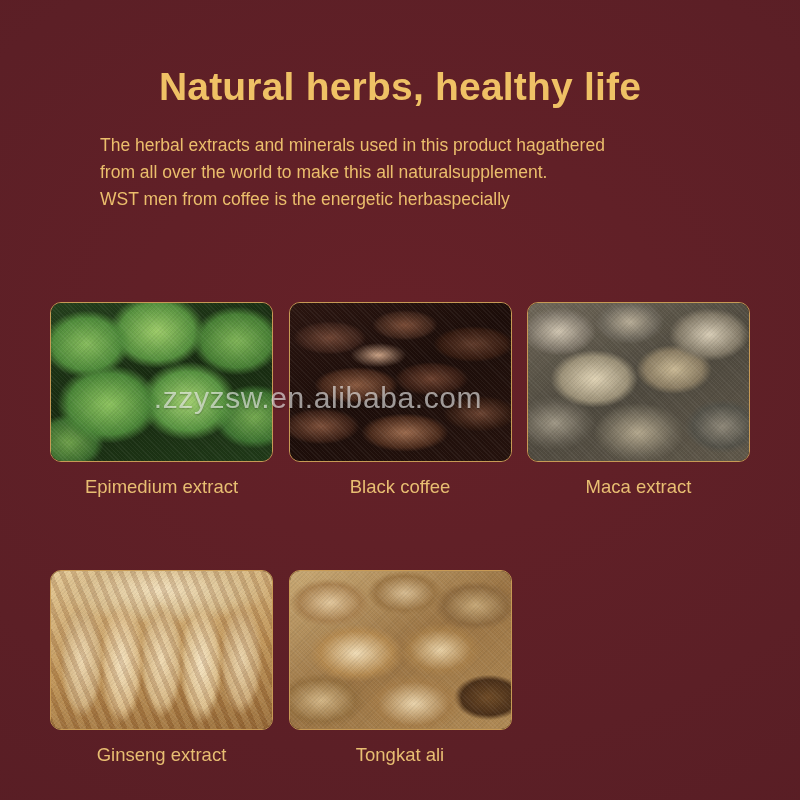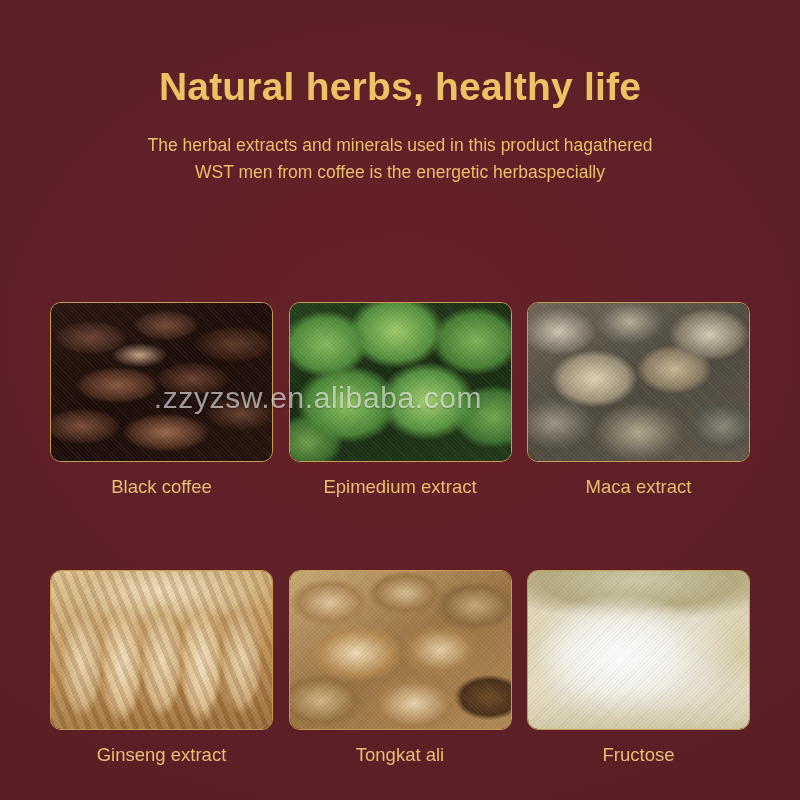--- a/index.html
+++ b/index.html
@@ -33,21 +33,21 @@
     font-weight: bold;
     color: #EFC165;
     letter-spacing: 0.2px;
     line-height: 1.1;
   }
   .blurb {
     position: absolute;
     top: 132px;
     left: 100px;
     width: 600px;
-    text-align: center;
+    text-align: left;
     font-size: 17.5px;
     color: #EBBE6C;
     line-height: 27px;
   }
   .blurb-line { display: block; white-space: nowrap; }
 
   
   .grid {
     position: absolute;
     top: 302px;
@@ -181,43 +181,44 @@
 </style>
 </head>
 <body>
 
 <div class="poster">
 
   <div class="headline">Natural herbs, healthy life</div>
 
   <div class="blurb">
     <span class="blurb-line">The herbal extracts and minerals used in this product hagathered</span>
+    <span class="blurb-line">from all over the world to make this all naturalsupplement.</span>
     <span class="blurb-line">WST men from coffee is the energetic herbaspecially</span>
   </div>
 
   <div class="grid">
 
     <div class="card">
       <div class="thumb">
+        <div class="thumb-art art-leaves"></div>
+        <div class="grain"></div>
+      </div>
+      <div class="caption">Epimedium extract</div>
+    </div>
+
+    <div class="card">
+      <div class="thumb">
         <div class="thumb-art art-coffee"></div>
         <div class="grain"></div>
       </div>
       <div class="caption">Black coffee</div>
     </div>
 
     <div class="card">
       <div class="thumb">
-        <div class="thumb-art art-leaves"></div>
-        <div class="grain"></div>
-      </div>
-      <div class="caption">Epimedium extract</div>
-    </div>
-
-    <div class="card">
-      <div class="thumb">
         <div class="thumb-art art-maca"></div>
         <div class="grain"></div>
       </div>
       <div class="caption">Maca extract</div>
     </div>
 
     <div class="card">
       <div class="thumb">
         <div class="thumb-art art-ginseng"></div>
         <div class="grain"></div>
@@ -226,25 +227,18 @@
     </div>
 
     <div class="card">
       <div class="thumb">
         <div class="thumb-art art-tongkat"></div>
         <div class="grain"></div>
       </div>
       <div class="caption">Tongkat ali</div>
     </div>
 
-    <div class="card">
-      <div class="thumb">
-        <div class="thumb-art art-fructose"></div>
-        <div class="grain"></div>
-      </div>
-      <div class="caption">Fructose</div>
-    </div>
 
   </div>
 
   <div class="watermark">.zzyzsw.en.alibaba.com</div>
 
 </div>
 
 </body></html>

